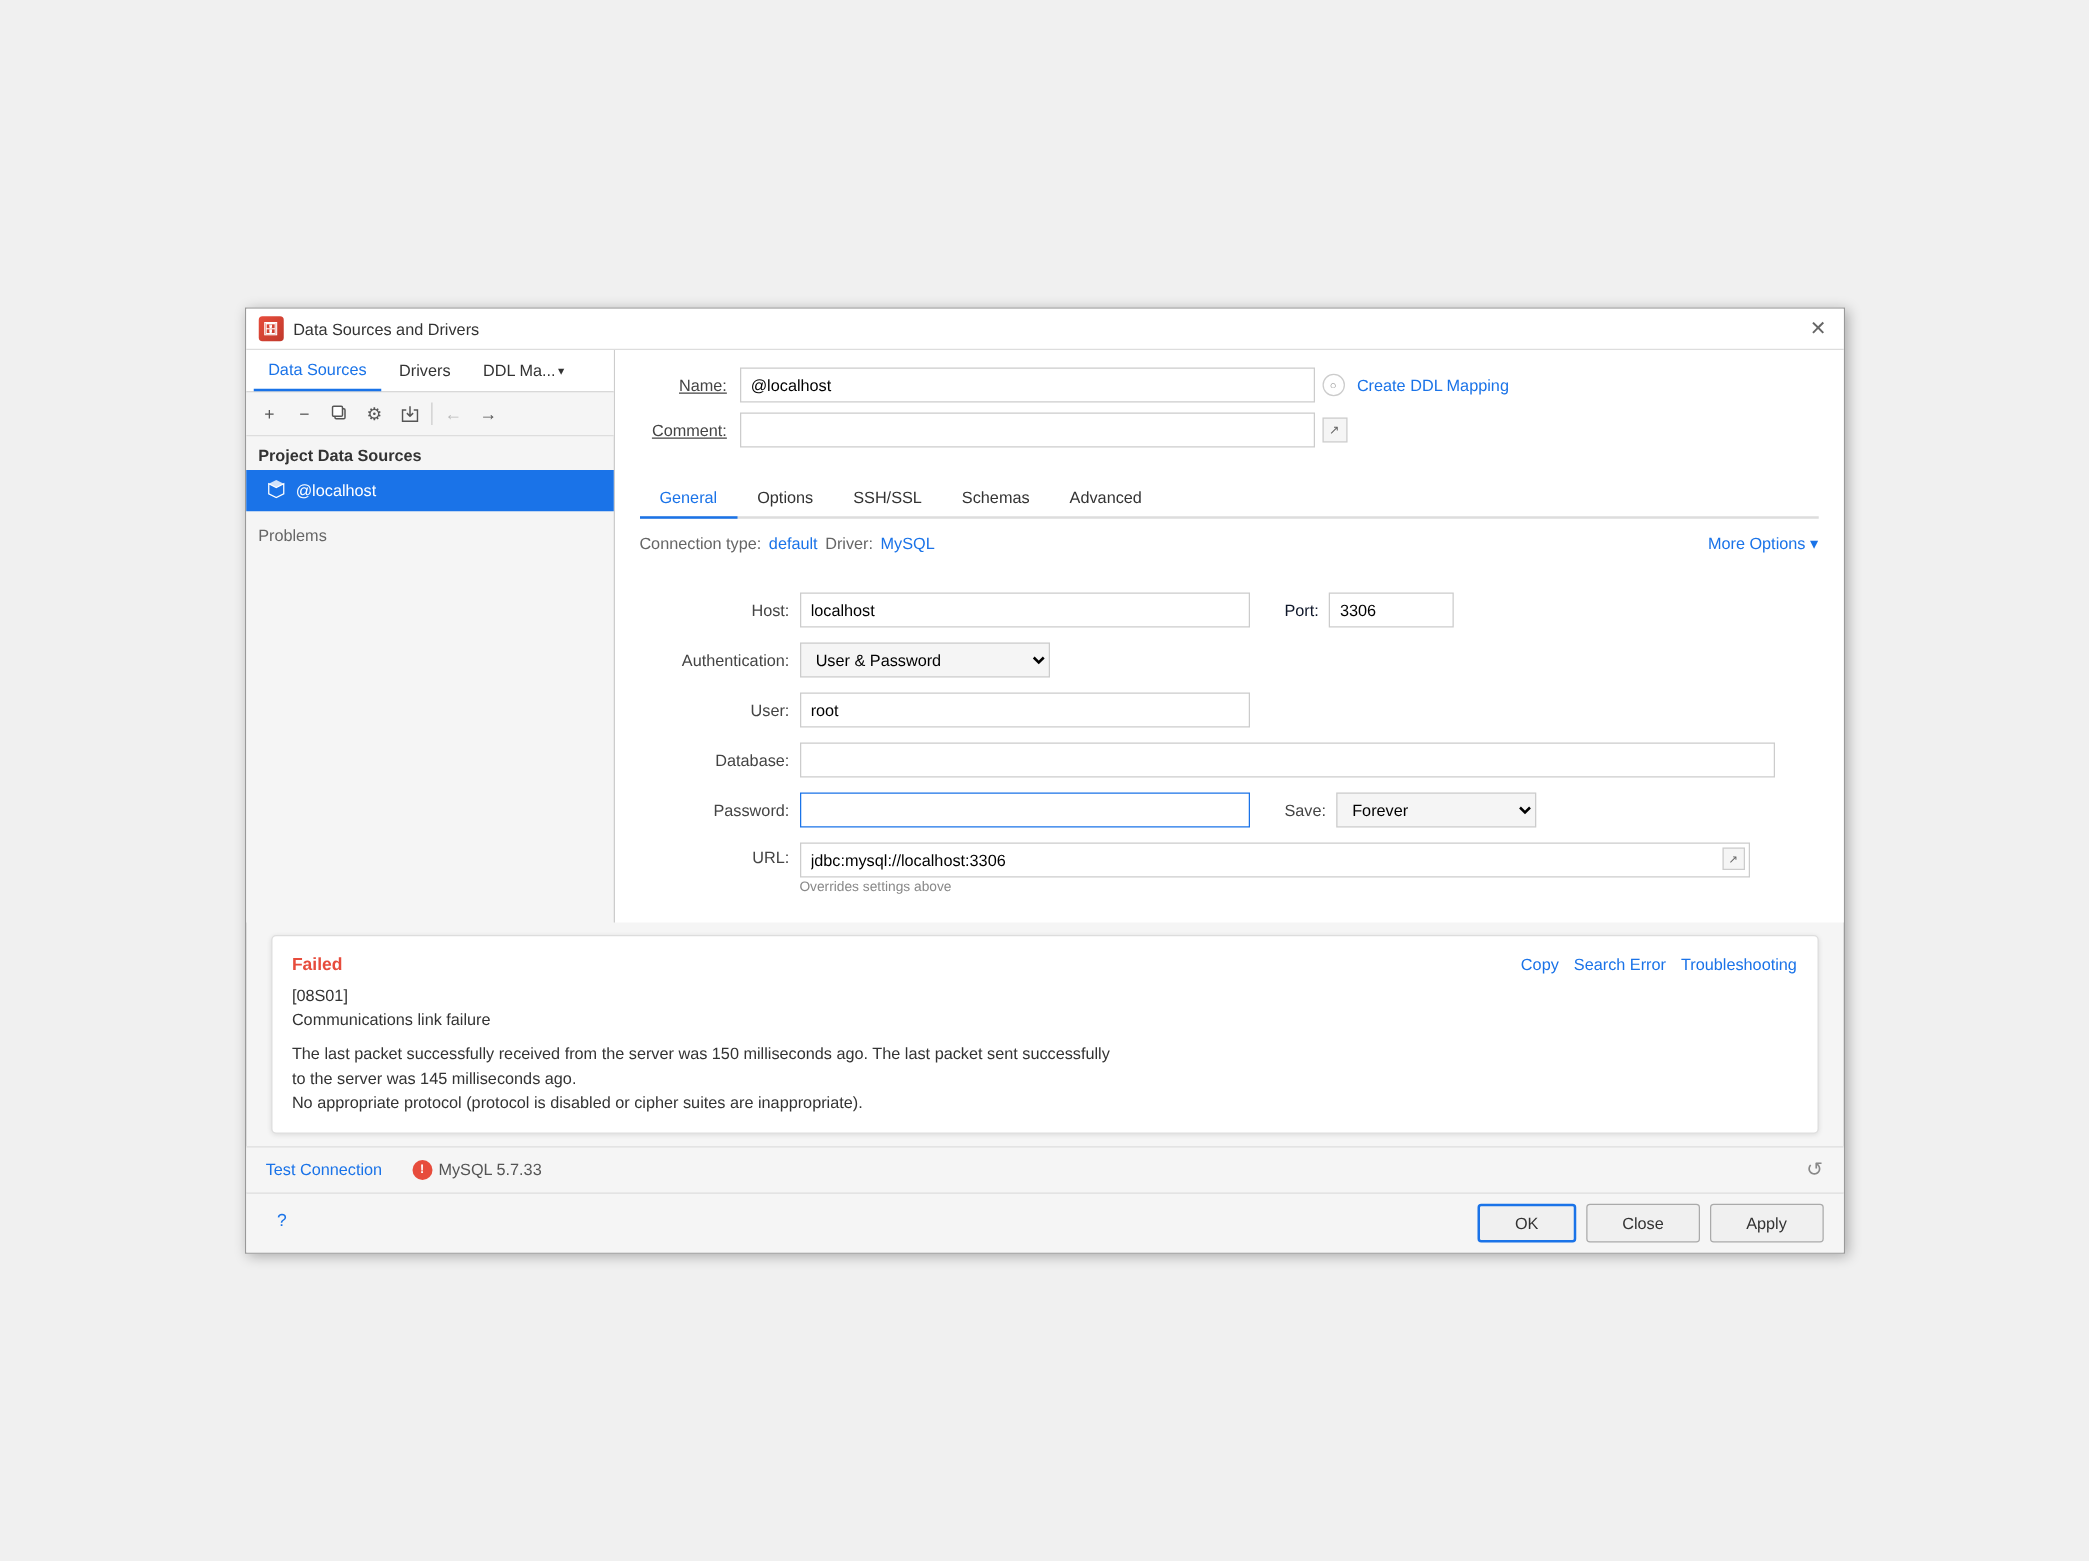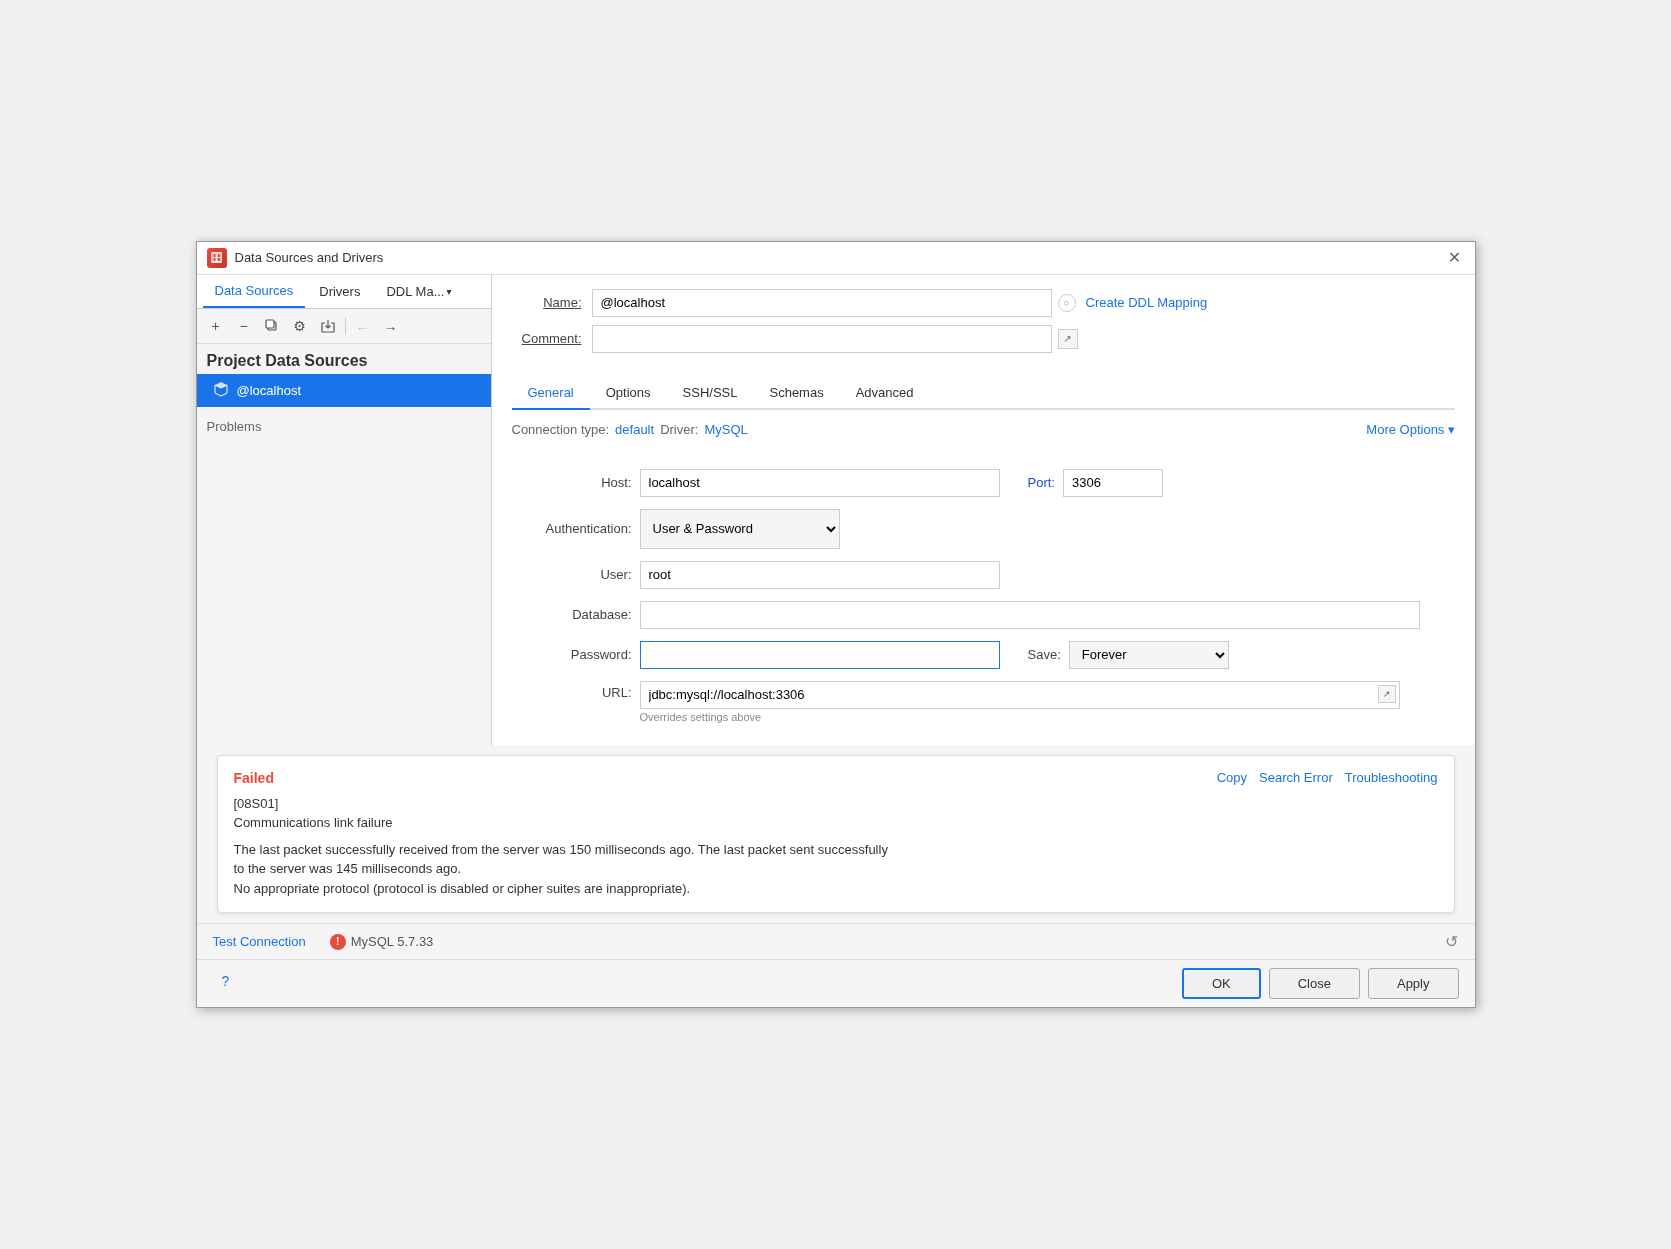--- a/index.html
+++ b/index.html
@@ -124,21 +124,21 @@
     .toolbar-sep {
       width: 1px;
       height: 18px;
       background: #ccc;
       margin: 0 2px;
     }
     
     .section-header {
       padding: 8px 10px 4px;
       font-weight: 700;
-      font-size: 16px;
+      font-size: 13px;
       color: #333;
     }
     
     .data-source-item {
       padding: 7px 10px 7px 16px;
       display: flex;
       align-items: center;
       gap: 8px;
       cursor: pointer;
       background: #1a73e8;
@@ -257,33 +257,33 @@
     
     .field-input {
       border: 1px solid #ccc;
       padding: 4px 8px;
       height: 28px;
       font-size: 13px;
       outline: none;
     }
     
     .host-input { width: 360px; }
-    .port-label { margin-left: 20px; color: #1d4ed8; text-align: right; }
+    .port-label { margin-left: 20px; color: #0f172a; text-align: right; }
     .port-input { width: 100px; }
     
     .auth-select {
       width: 200px;
       position: relative;
       display: inline-flex;
       align-items: center;
     }
     
     .auth-select select {
       width: 200px;
-      height: 40px;
+      height: 28px;
       border: 1px solid #ccc;
       padding: 0 8px;
       font-size: 13px;
       background: #f5f5f5;
       cursor: pointer;
       outline: none;
     }
     
     .user-input { width: 360px; }
     .password-input { 

